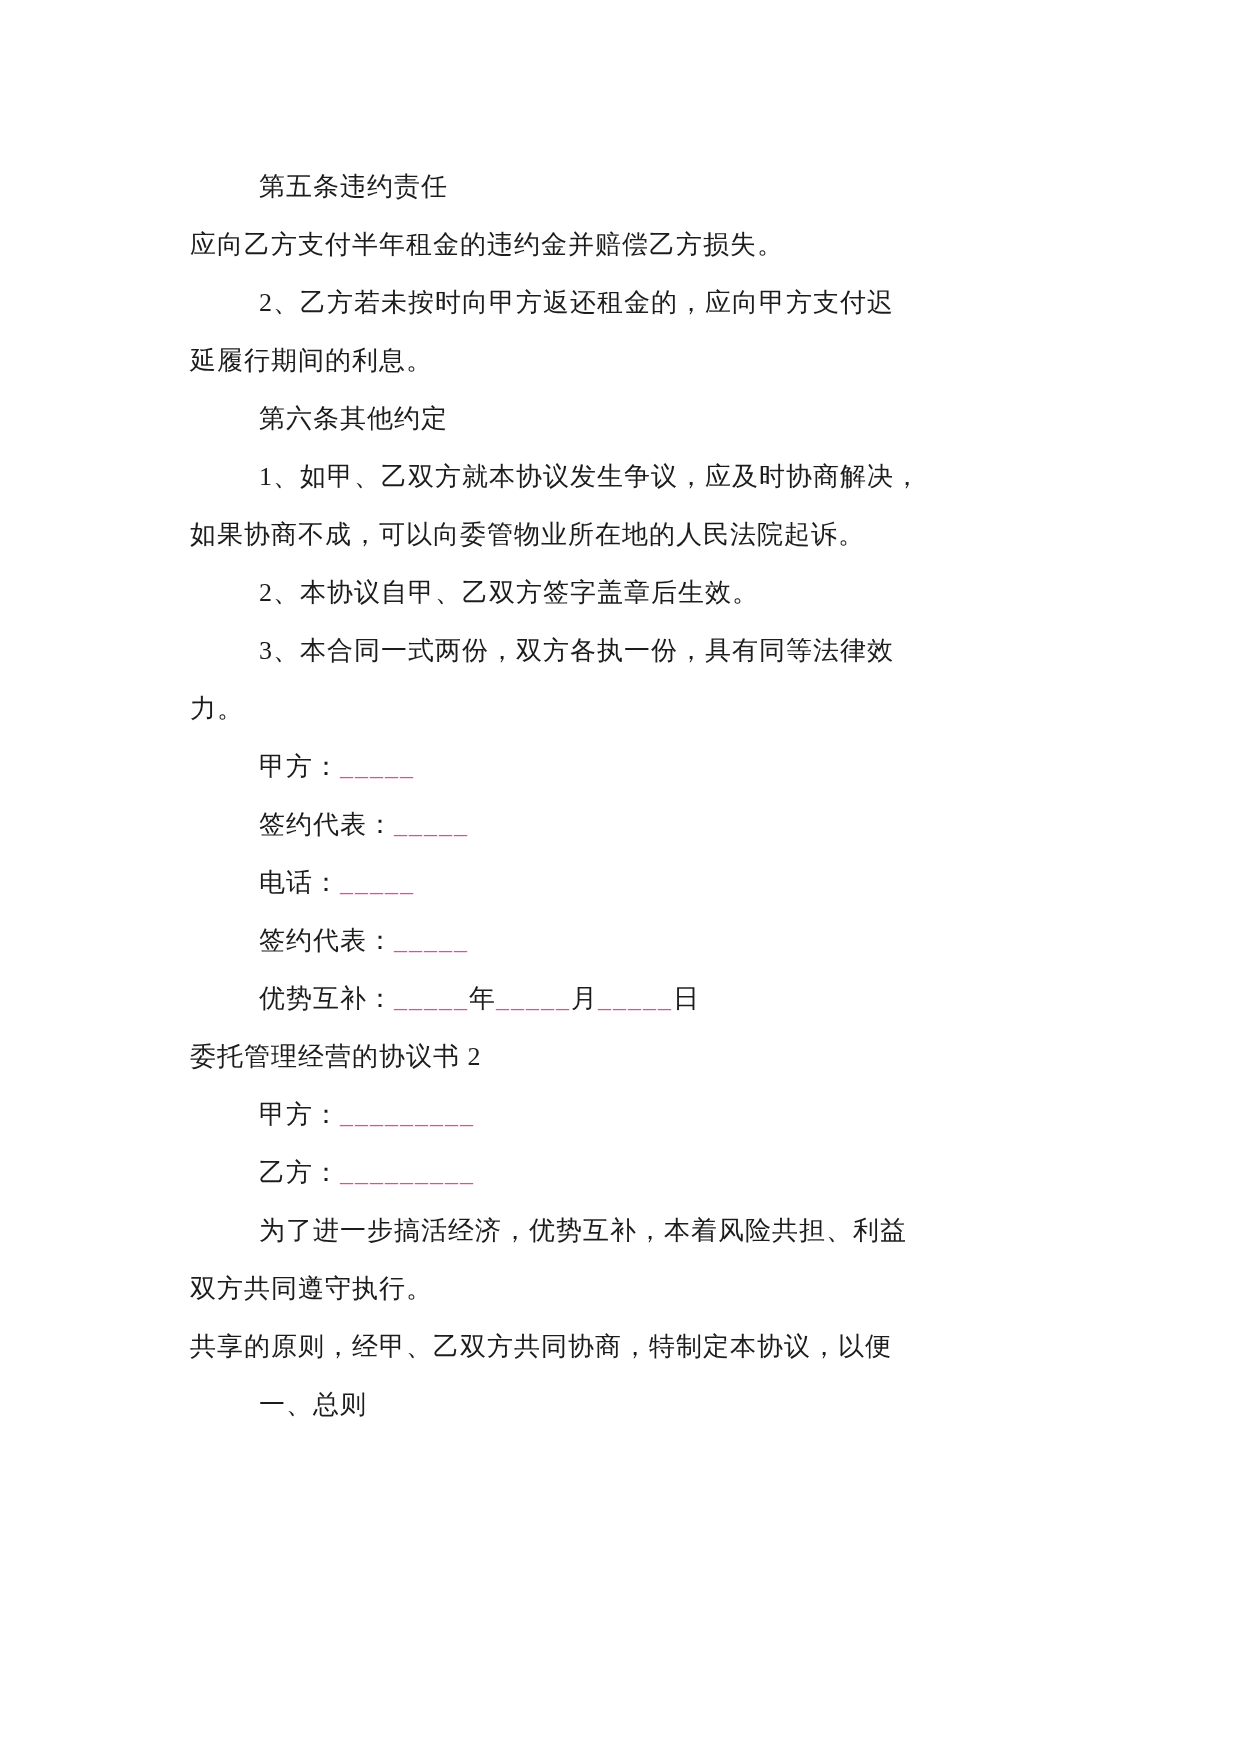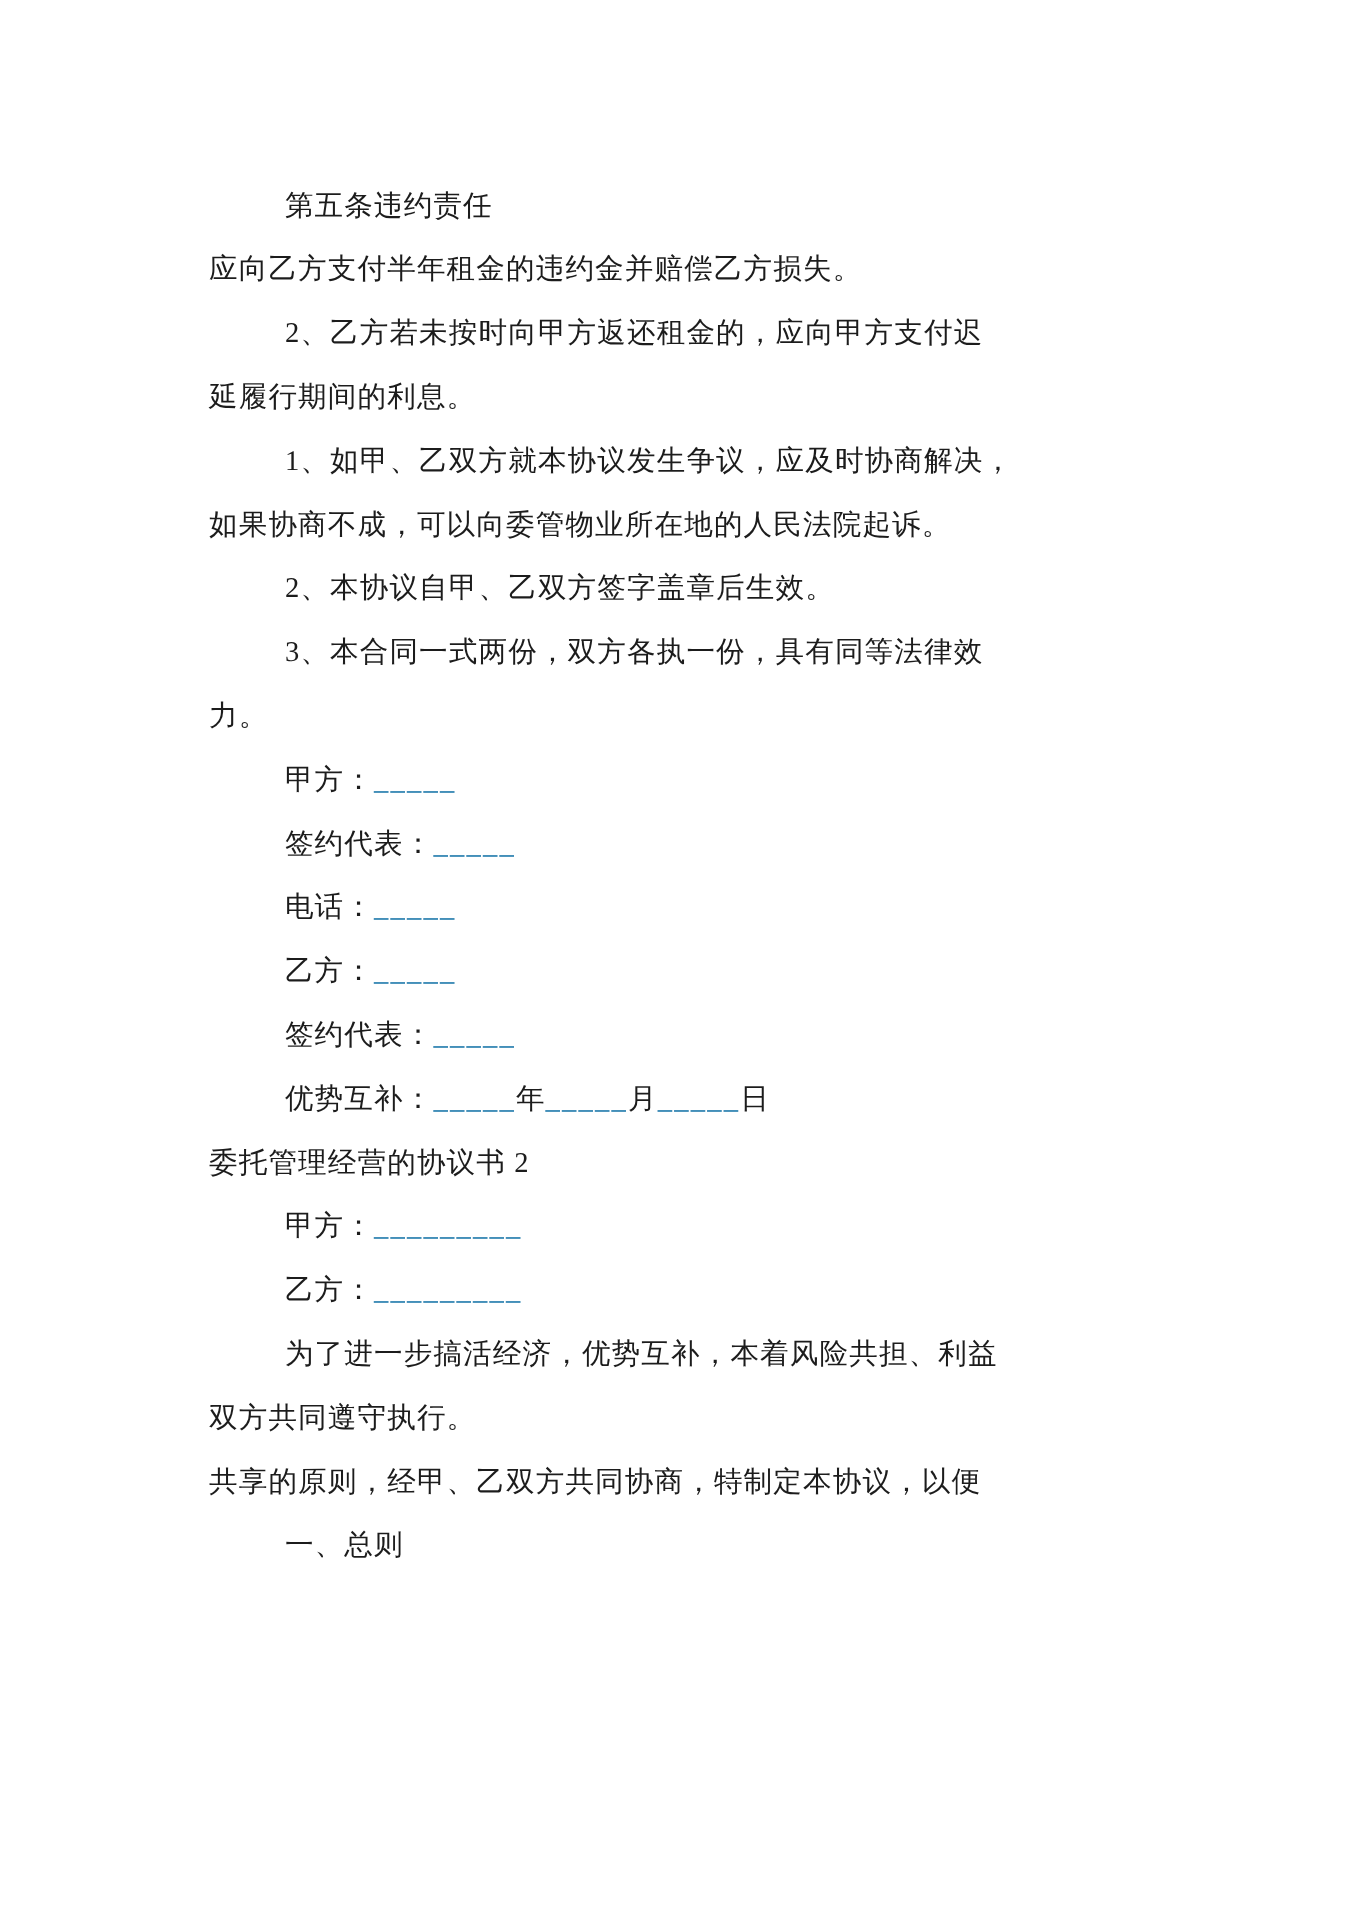--- a/index.html
+++ b/index.html
@@ -26,42 +26,42 @@
     line-height: 58px;
     color: #1c1c1c;
     letter-spacing: 1px;
     white-space: nowrap;
     font-weight: 400;
   }
   .line.indent {
     padding-left: 69px;
   }
   .blank {
-    color: #0369a1;
+    color: #ec4899;
     letter-spacing: 2px;
   }
 </style>
 </head>
 <body>
 
 <div class="page">
   <div class="content">
       <div class="line indent"><span>第五条违约责任</span></div>
       <div class="line"><span>应向乙方支付半年租金的违约金并赔偿乙方损失。</span></div>
       <div class="line indent"><span>2、乙方若未按时向甲方返还租金的，应向甲方支付迟</span></div>
       <div class="line"><span>延履行期间的利息。</span></div>
+      <div class="line indent"><span>第六条其他约定</span></div>
       <div class="line indent"><span>1、如甲、乙双方就本协议发生争议，应及时协商解决，</span></div>
       <div class="line"><span>如果协商不成，可以向委管物业所在地的人民法院起诉。</span></div>
       <div class="line indent"><span>2、本协议自甲、乙双方签字盖章后生效。</span></div>
       <div class="line indent"><span>3、本合同一式两份，双方各执一份，具有同等法律效</span></div>
       <div class="line"><span>力。</span></div>
       <div class="line indent"><span>甲方：</span><span class="blank">_____</span></div>
       <div class="line indent"><span>签约代表：</span><span class="blank">_____</span></div>
       <div class="line indent"><span>电话：</span><span class="blank">_____</span></div>
-      <div class="line indent"><span>乙方：</span><span class="blank">_____</span></div>
       <div class="line indent"><span>签约代表：</span><span class="blank">_____</span></div>
       <div class="line indent"><span>优势互补：</span><span class="blank">_____</span><span>年</span><span class="blank">_____</span><span>月</span><span class="blank">_____</span><span>日</span></div>
       <div class="line"><span>委托管理经营的协议书 2</span></div>
       <div class="line indent"><span>甲方：</span><span class="blank">_________</span></div>
       <div class="line indent"><span>乙方：</span><span class="blank">_________</span></div>
       <div class="line indent"><span>为了进一步搞活经济，优势互补，本着风险共担、利益</span></div>
       <div class="line"><span>双方共同遵守执行。</span></div>
       <div class="line"><span>共享的原则，经甲、乙双方共同协商，特制定本协议，以便</span></div>
       <div class="line indent"><span>一、总则</span></div>
     </div>

